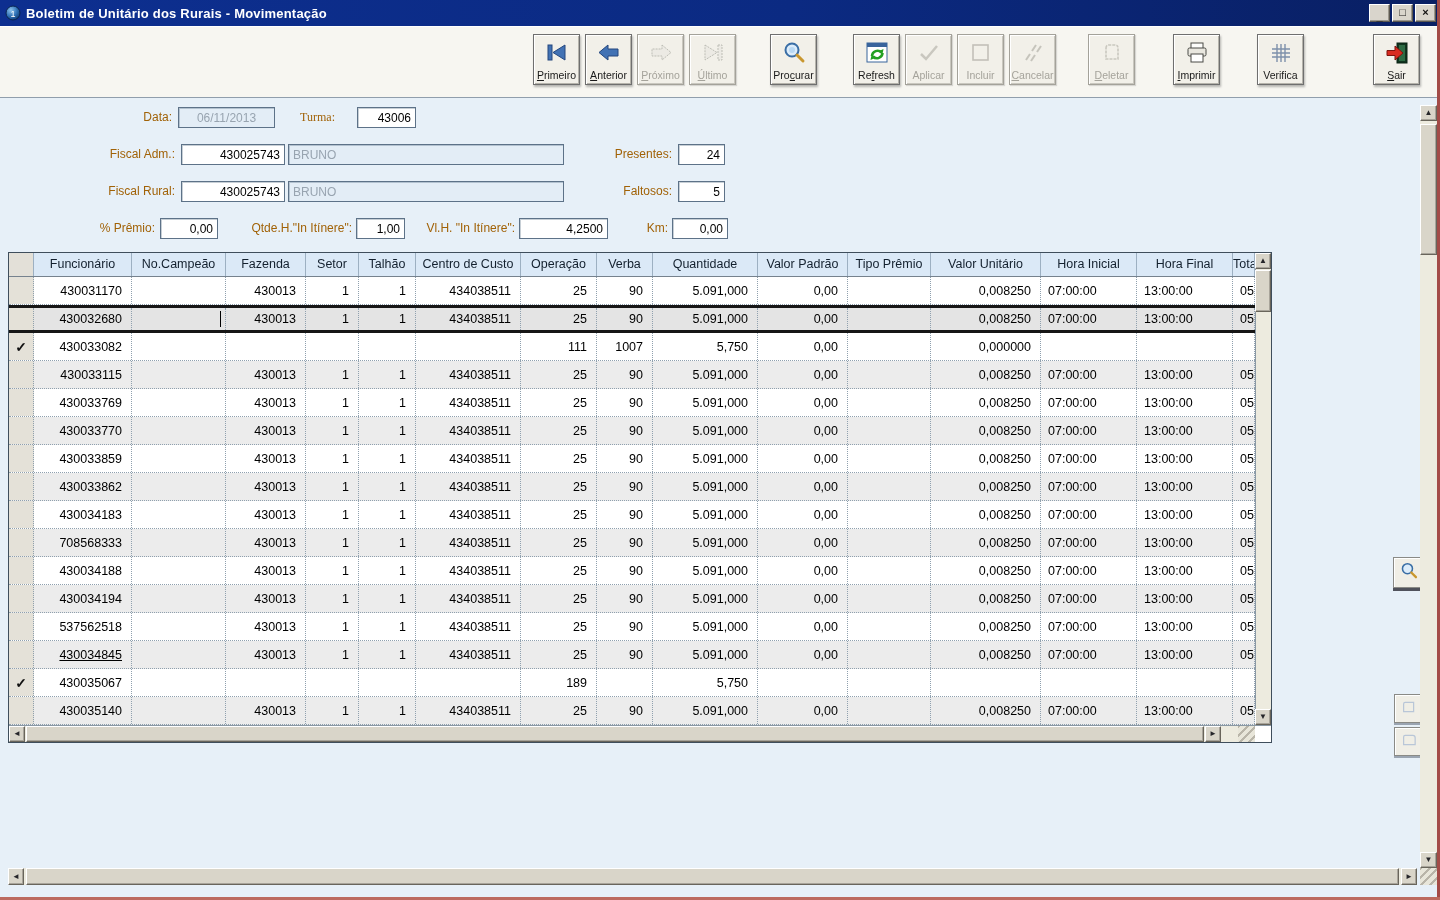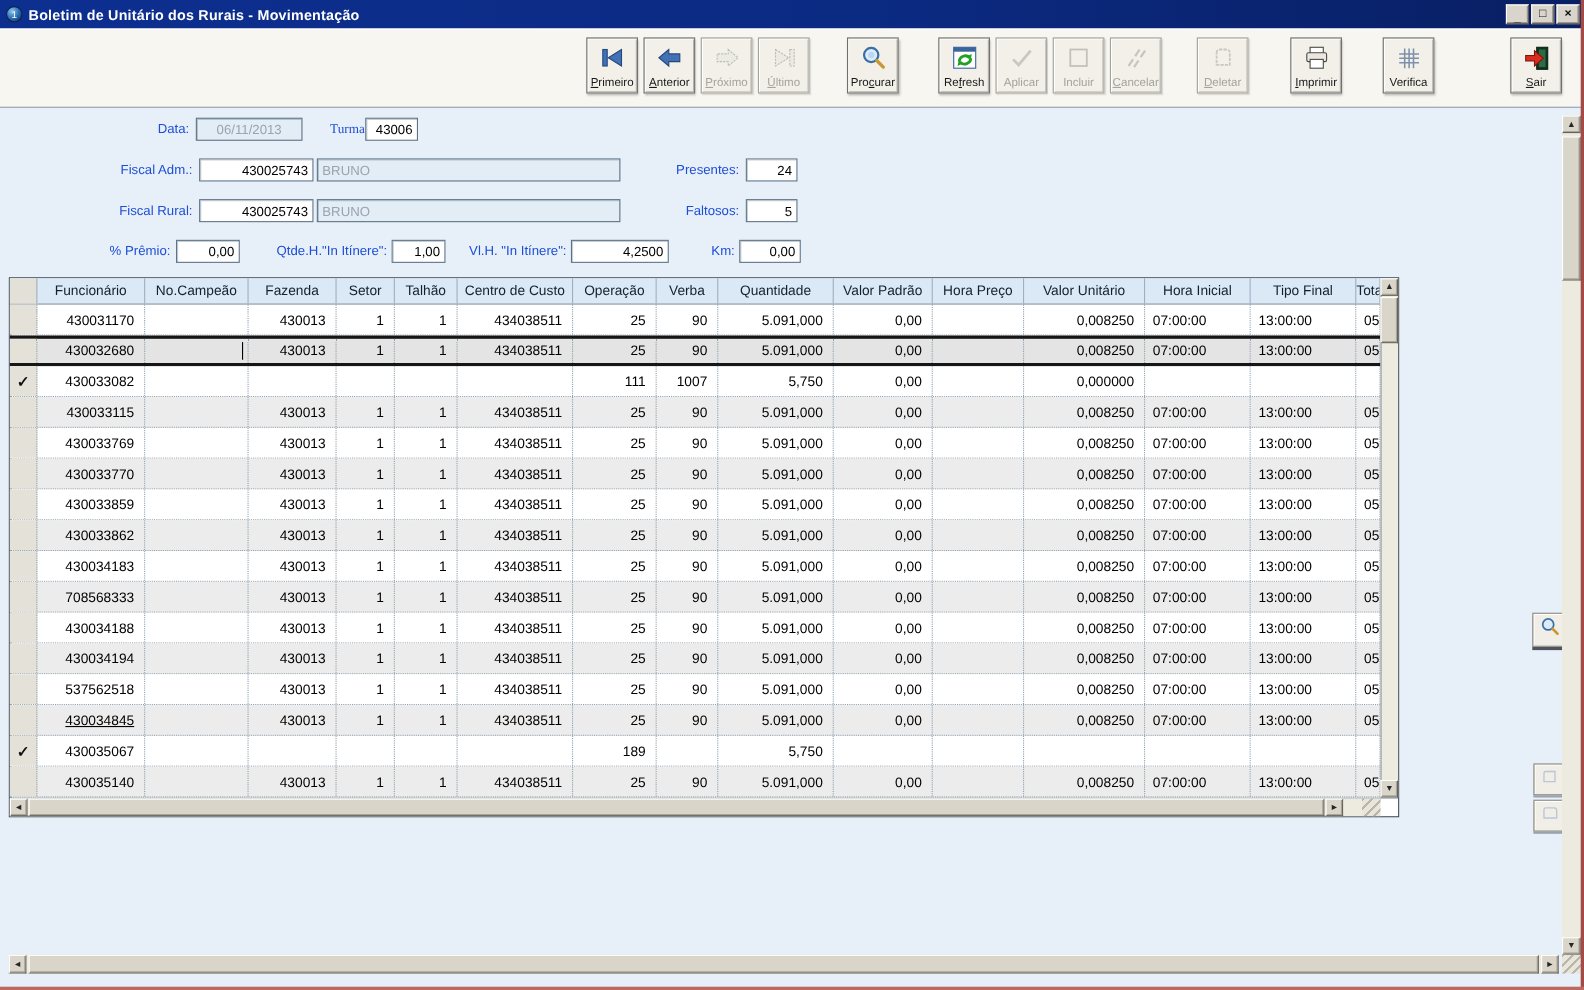--- a/index.html
+++ b/index.html
@@ -34,21 +34,21 @@
   .tb-btn:nth-child(1){left:533px}.tb-btn:nth-child(2){left:585px}
   .tb-btn:nth-child(3){left:637px}.tb-btn:nth-child(4){left:689px}
   .tb-btn:nth-child(5){left:770px}.tb-btn:nth-child(6){left:853px}
   .tb-btn:nth-child(7){left:905px}.tb-btn:nth-child(8){left:957px}
   .tb-btn:nth-child(9){left:1009px}.tb-btn:nth-child(10){left:1088px}
   .tb-btn:nth-child(11){left:1173px}.tb-btn:nth-child(12){left:1257px}
   .tb-btn:nth-child(13){left:1373px}
 
   
   .content{position:absolute;left:0;top:99px;width:100%;height:801px;background:#e7f0f8;}
-  .flabel{position:absolute;font-size:12px;color:#1d4ed8;text-align:right;white-space:nowrap;}
+  .flabel{position:absolute;font-size:12px;color:#a16207;text-align:right;white-space:nowrap;}
   .fin{position:absolute;height:21px;box-sizing:border-box;border:1px solid #5d7288;
     box-shadow:inset 1px 1px 0 rgba(70,95,120,.30);background:#fff;
     font:12px "Liberation Sans",sans-serif;padding:0 4px;color:#000;outline:none;}
   .fin.num{text-align:right;}
   .fin.ctr{text-align:center;}
   .fin.ro{background:#e3edf6;color:#98a4b0;}
 
   
   .grid{position:absolute;left:8px;top:153px;width:1264px;height:491px;border:1px solid #3f4e5c;
     background:#fff;box-sizing:border-box;display:flex;flex-direction:column;}
@@ -258,21 +258,21 @@
         </span>
         <span class="tb-lb"><u>S</u>air</span>
       </div>
     </div>
 
   <div class="content">
 
     <div class="flabel" style="left:100px;top:11px;width:72px;">Data:</div>
     <input class="fin ro ctr" style="left: 178px; top: 8px; width: 97px;" value="06/11/2013">
     <div class="flabel" style="left:280px;top:11px;width:55px;font-family:Liberation Serif, serif;">Turma:</div>
-    <input class="fin num" style="left: 332px; top: 8px; width: 48px;" value="43006">
+    <input class="fin num" style="left: 357px; top: 8px; width: 59px;" value="43006">
 
     <div class="flabel" style="left:100px;top:48px;width:75px;">Fiscal Adm.:</div>
     <input class="fin num" style="left: 181px; top: 45px; width: 104px;" value="430025743">
     <input class="fin ro" style="left: 288px; top: 45px; width: 276px;" value="BRUNO">
     <div class="flabel" style="left:605px;top:48px;width:67px;">Presentes:</div>
     <input class="fin num" style="left: 678px; top: 45px; width: 47px;" value="24">
 
     <div class="flabel" style="left:100px;top:85px;width:75px;">Fiscal Rural:</div>
     <input class="fin num" style="left: 181px; top: 82px; width: 104px;" value="430025743">
     <input class="fin ro" style="left: 288px; top: 82px; width: 276px;" value="BRUNO">
@@ -296,24 +296,24 @@
               <div class="gh" style="width: 98px;">Funcionário</div>
               <div class="gh" style="width: 94px;">No.Campeão</div>
               <div class="gh" style="width: 80px;">Fazenda</div>
               <div class="gh" style="width: 53px;">Setor</div>
               <div class="gh" style="width: 57px;">Talhão</div>
               <div class="gh" style="width: 105px;">Centro de Custo</div>
               <div class="gh" style="width: 76px;">Operação</div>
               <div class="gh" style="width: 56px;">Verba</div>
               <div class="gh" style="width: 105px;">Quantidade</div>
               <div class="gh" style="width: 90px;">Valor Padrão</div>
-              <div class="gh" style="width: 83px;">Hora Preço</div>
+              <div class="gh" style="width: 83px;">Tipo Prêmio</div>
               <div class="gh" style="width: 110px;">Valor Unitário</div>
               <div class="gh" style="width: 96px;">Hora Inicial</div>
-              <div class="gh" style="width: 96px;">Tipo Final</div>
+              <div class="gh" style="width: 96px;">Hora Final</div>
               <div class="gh" style="width: 22px; text-align: left;">Total</div>
             </div>
           <div id="grid-body">
               <div class="grid-row">
                 <div class="gc sel-col" style="width: 25px;"></div>
                 <div class="gc a-right" style="width: 98px;">430031170</div>
                 <div class="gc a-left" style="width: 94px;"></div>
                 <div class="gc a-right" style="width: 80px;">430013</div>
                 <div class="gc a-right" style="width: 53px;">1</div>
                 <div class="gc a-right" style="width: 57px;">1</div>

